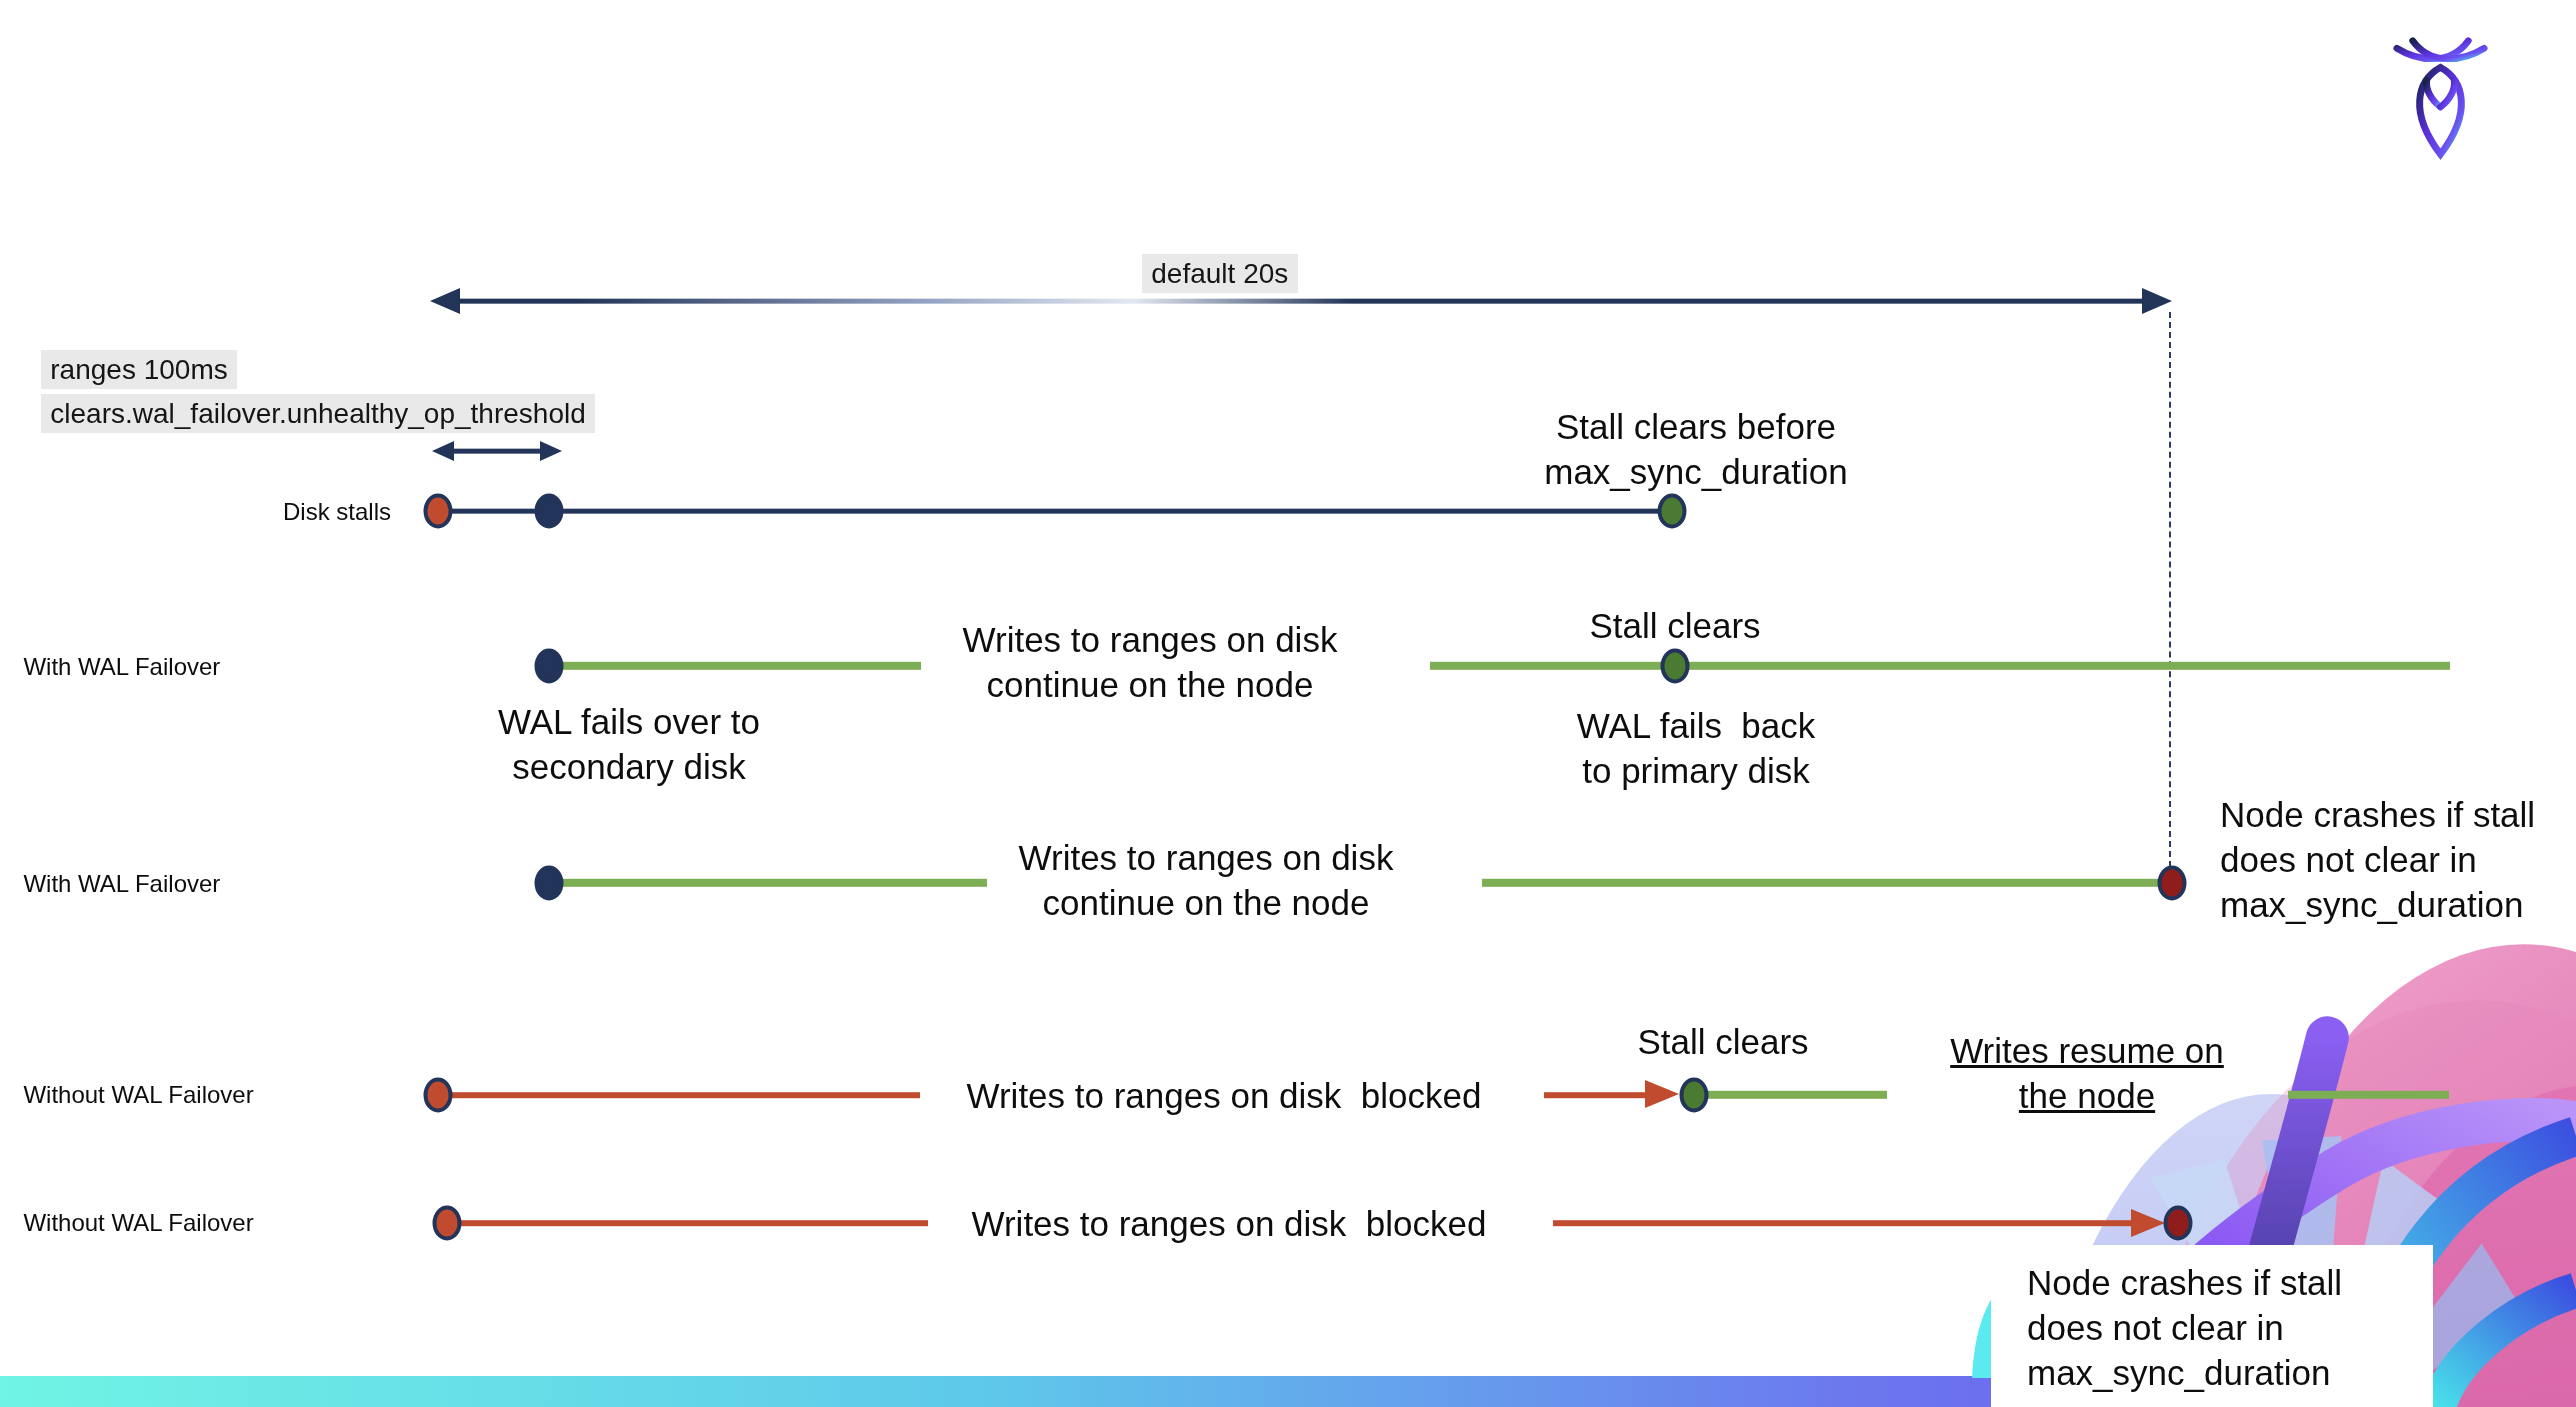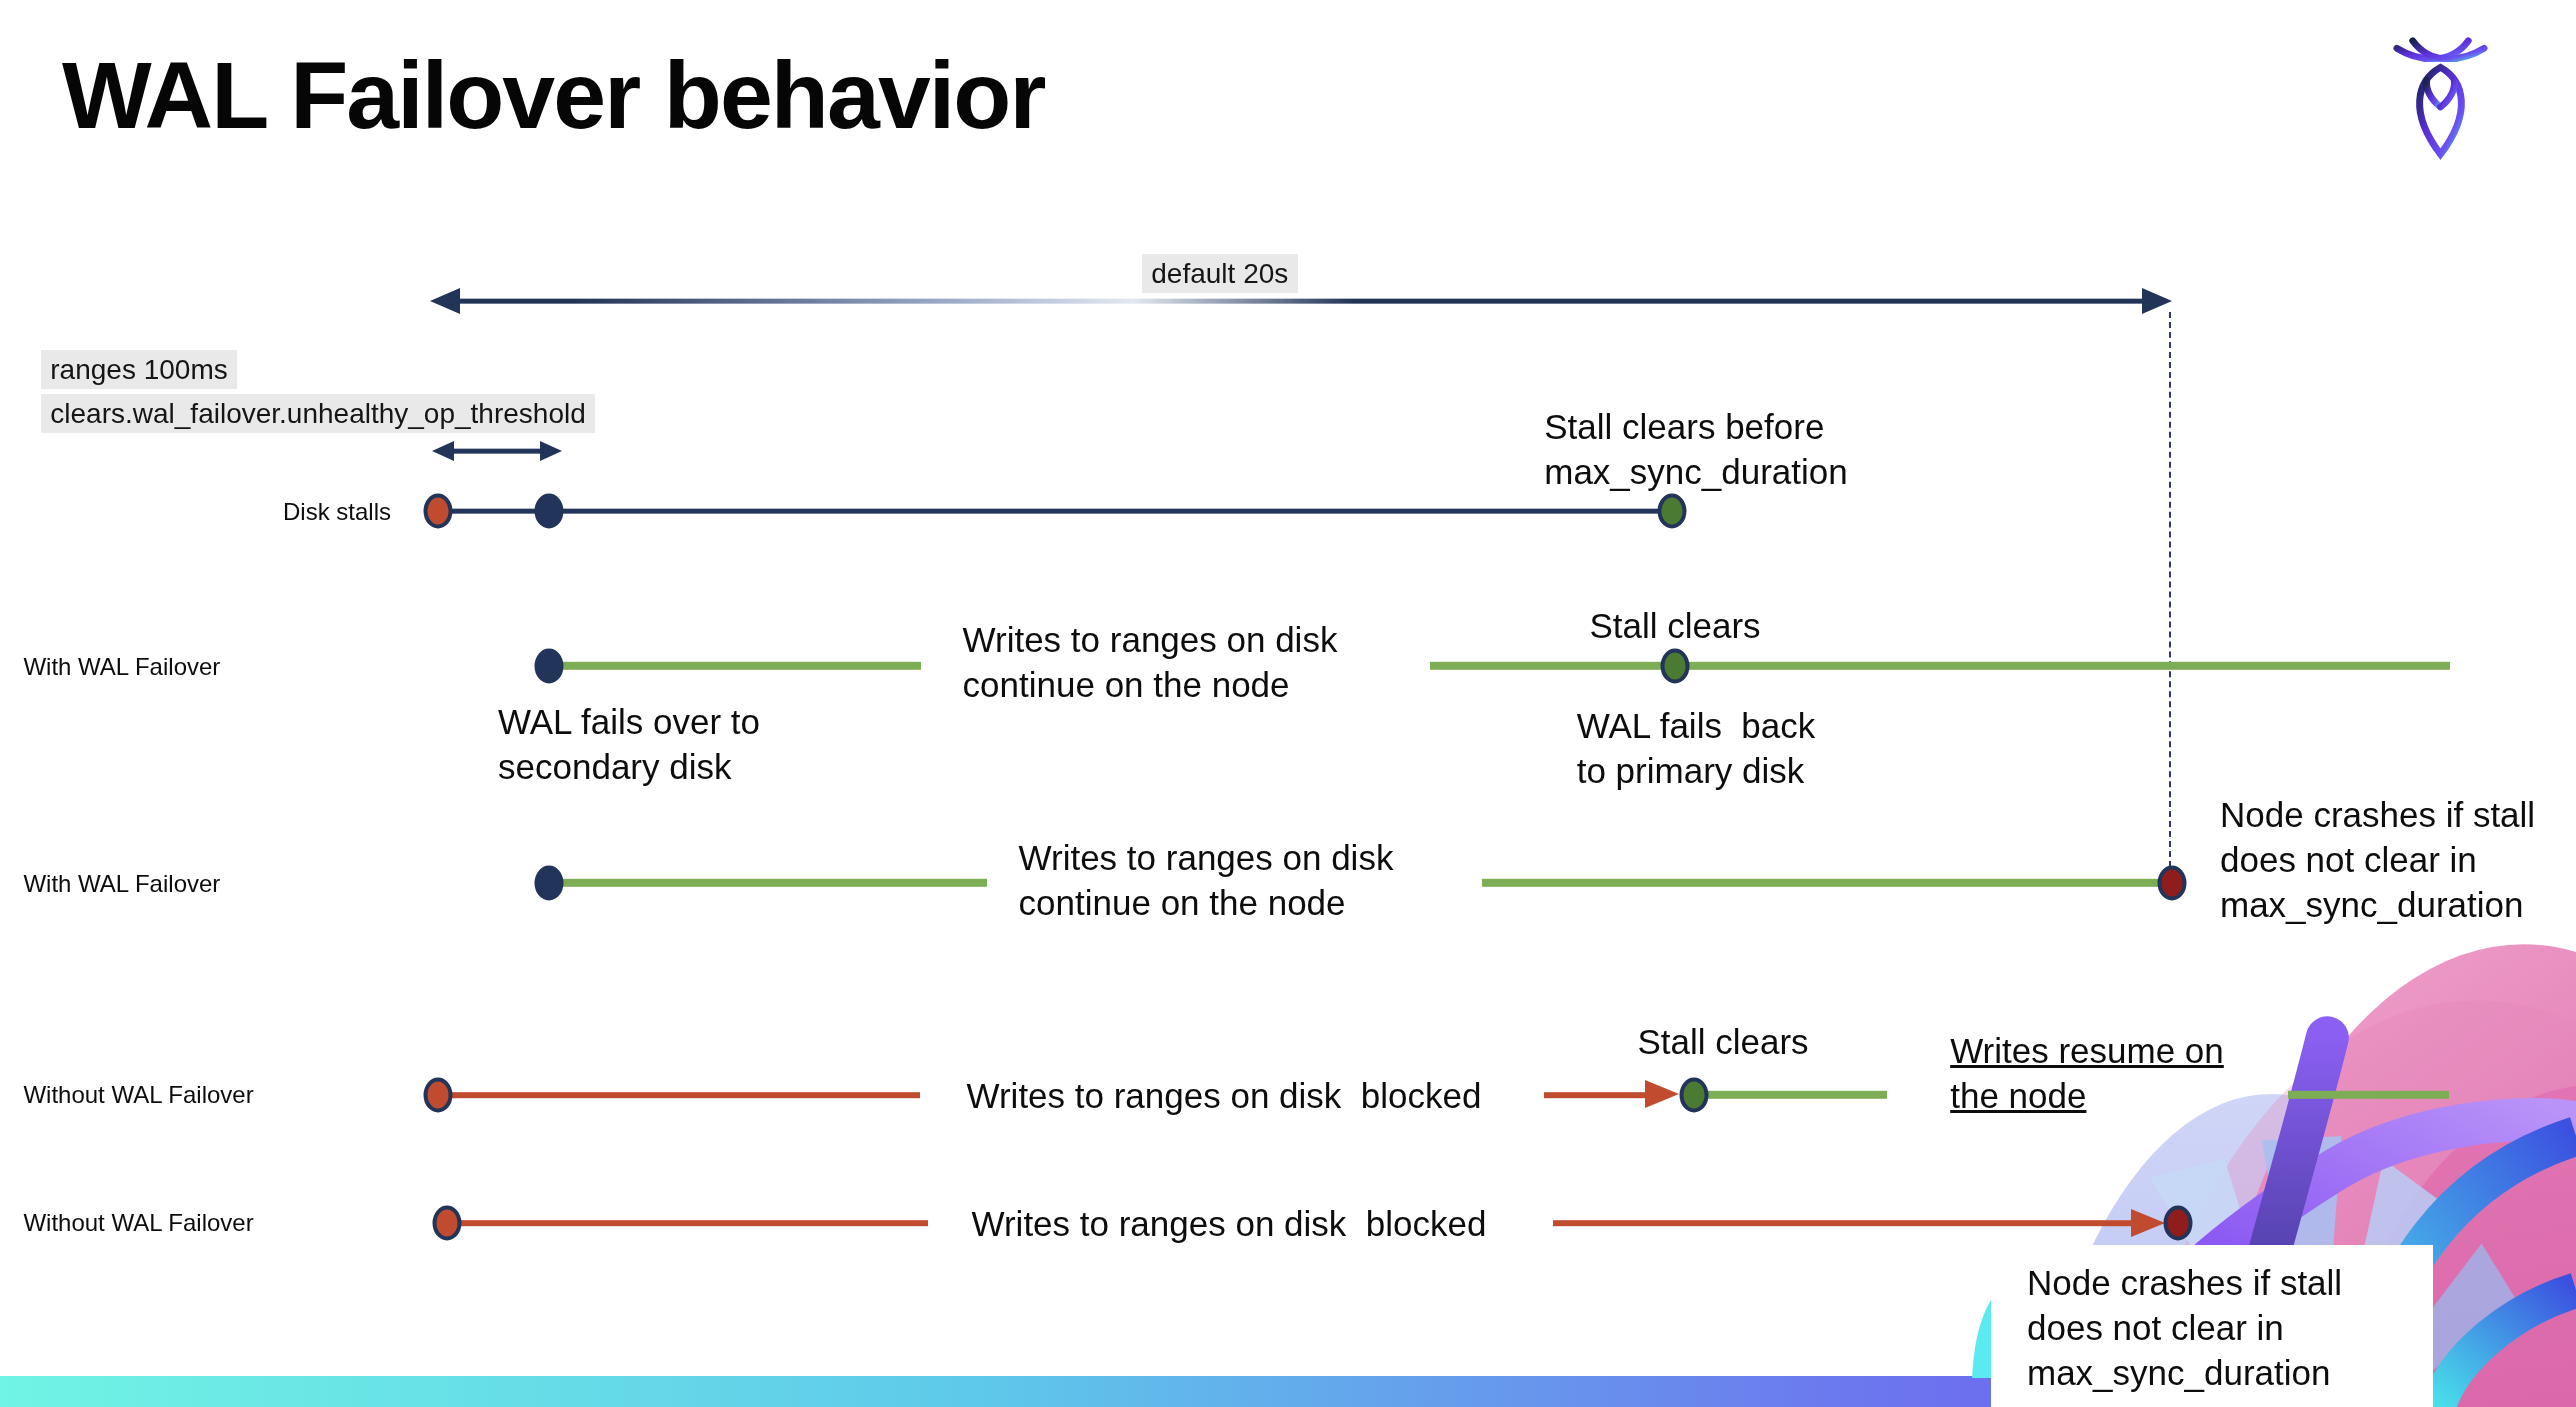--- a/index.html
+++ b/index.html
@@ -40,21 +40,21 @@
   .ah.red-r{border-left:34px solid #C14B2E;border-top:14px solid transparent;border-bottom:14px solid transparent;}
   
   .span-arrow-bar{
     position:absolute;height:4.7px;transform:translateY(-50%);z-index:4;
     background:linear-gradient(90deg,#223457 0%,#223457 7%,#96A5C4 28%,#E3E8F2 40%,#223457 53%,#223457 100%);
   }
   
   .row-label{position:absolute;font-size:24px;line-height:43px;color:#0d0d0d;z-index:4;}
   .ann{
     position:absolute;font-size:35px;line-height:45px;color:#0d0d0d;z-index:4;
-    white-space:pre-wrap;text-align:left;transform:translateX(-50%);
+    white-space:pre-wrap;text-align:center;transform:translateX(-50%);
   }
   .ann.left{transform:none;text-align:left;}
   .right-align{text-align:right;}
   
   .bottom-bar{
     position:absolute;left:0;top:1376px;width:2576px;height:32px;z-index:1;
     background:linear-gradient(90deg,#70F4E4 0%,#5EC9EA 38%,#6C78EE 72%,#6B46F2 100%);
   }
   
   .callout{
@@ -63,21 +63,20 @@
   .callout .ann{position:absolute;left:36px;top:15px;}
   
   .art{position:absolute;z-index:2;}
   .logo{position:absolute;left:2391px;top:37px;width:99px;height:123px;z-index:4;}
 </style>
 </head>
 <body>
 
 <div id="canvas">
 
-  <div class="title">WAL Failover behavior</div>
 
   <svg class="logo" viewBox="0 0 100 130" preserveAspectRatio="none">
     <defs>
       <linearGradient id="gLogo" x1="0" y1="0" x2="1" y2="1">
         <stop offset="0" stop-color="#16214D"></stop>
         <stop offset="0.45" stop-color="#5A2FD8"></stop>
         <stop offset="0.75" stop-color="#6A4FF0"></stop>
         <stop offset="1" stop-color="#49CFEC"></stop>
       </linearGradient>
     </defs>

